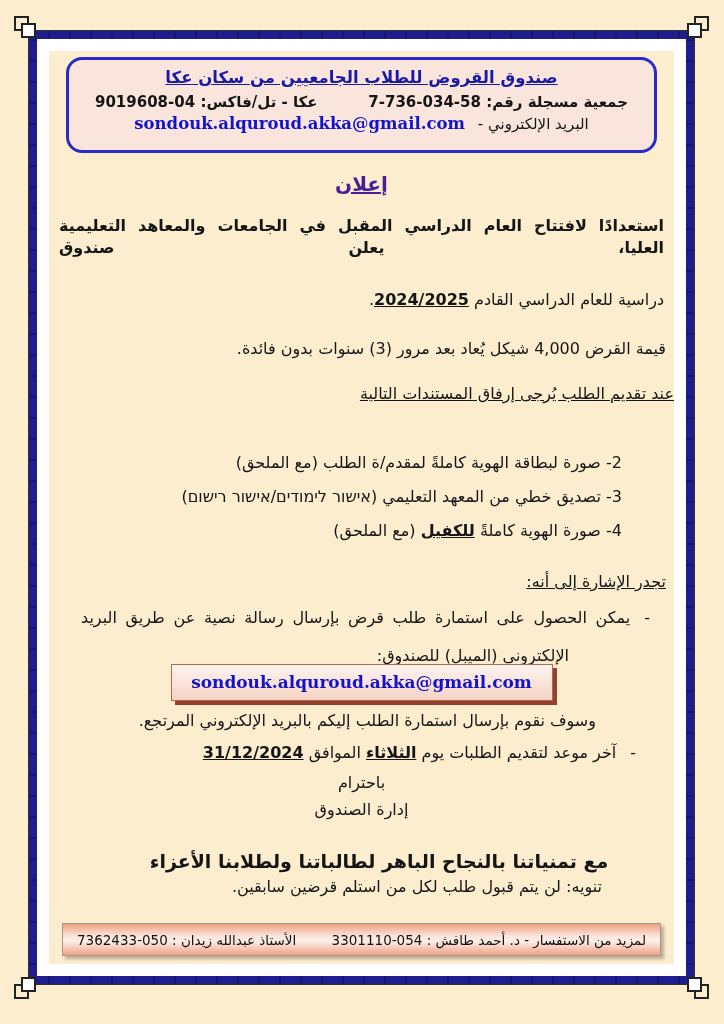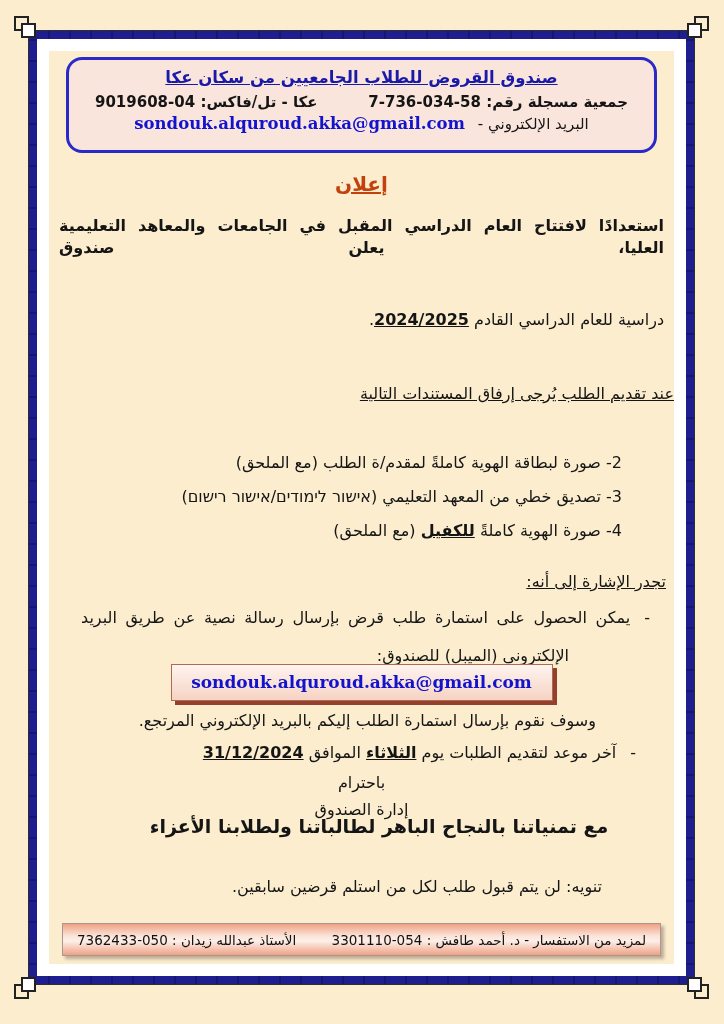--- a/index.html
+++ b/index.html
@@ -45,26 +45,26 @@
     box-sizing:border-box;background:#FAE5DD;border:3px solid #2A2AC8;border-radius:16px;
     text-align:center;padding-top:8px;
   }
   .hb-title{font-size:16.5px;font-weight:bold;color:#1A1AA8;text-decoration:underline;}
   .hb-row{display:flex;justify-content:space-between;padding:6px 26px 0;font-weight:bold;font-size:15px;color:#151515;white-space:nowrap;}
   .hb-mail{margin-top:3px;font-size:15px;color:#151515;white-space:nowrap;}
   .hb-mail .mail{color:#1313CE;font-weight:bold;font-size:16.5px;font-family:"DejaVu Serif",serif;margin-right:8px;}
 
   
   .announce{top:122px;text-align:center;}
-  .announce span{font-size:20px;font-weight:bold;color:#c2410c;text-decoration:underline;}
+  .announce span{font-size:20px;font-weight:bold;color:#4c1d95;text-decoration:underline;}
 
   .l-just{text-align:justify;text-align-last:justify;padding:0 10px;font-weight:bold;}
   .p-l1{top:164px;}
   .p-l2{top:207px;}
-  .p-l3{top:258px;text-align:right;padding:0 10px;white-space:nowrap;}
+  .p-l3{top:238px;text-align:right;padding:0 10px;white-space:nowrap;}
 
   .loan{top:287px;padding-right:8px;}
   .docs-head{top:332px;}
   .docs-head span{text-decoration:underline;}
   .item{padding-right:52px;white-space:nowrap;}
   .i1{top:367px}.i2{top:401px}.i3{top:435px}.i4{top:469px}
 
   .notes-head{top:520px;padding-right:8px;}
   .notes-head span{text-decoration:underline;}
   .dash{margin-left:14px;}
@@ -78,21 +78,21 @@
     border:1px solid #B06A50;
     box-shadow:4px 4px 0 #93412E;
     text-align:center;line-height:35px;
   }
   .mailbox span{color:#1313CE;font-weight:bold;font-size:17px;font-family:"DejaVu Serif",serif;}
 
   .followup{top:659px;text-align:right;padding-right:78px;white-space:nowrap;}
   .deadline{top:691px;text-align:right;padding-right:38px;white-space:nowrap;}
   .regards{top:721px;}
   .signature{top:748px;}
-  .wishes{top:764px;padding-left:35px;}
+  .wishes{top:799px;padding-left:35px;}
   .wishes span{font-size:19px;font-weight:bold;}
   .disclaimer{top:825px;text-align:right;padding-right:72px;white-space:nowrap;}
 
   
   .footer-bar{
     position:absolute;top:872px;right:13px;left:13px;height:33px;
     box-sizing:border-box;
     background:linear-gradient(180deg,#EFA183 0%,#FBE3D7 38%,#FDEFE9 55%,#EEA285 100%);
     border:1px solid #A8988F;
     box-shadow:3px 3px 3px rgba(120,90,80,.45);
@@ -131,20 +131,21 @@
 
         <div class="t announce">
           <span>إعلان</span>
         </div>
 
         <div class="t l-just p-l1">استعدادًا لافتتاح العام الدراسي المقبل في الجامعات والمعاهد التعليمية العليا، يعلن صندوق</div>
         <div class="t p-l3">
           <span>دراسية للعام الدراسي القادم </span><span class="bu">2024/2025</span><span>.</span>
         </div>
 
+        <div class="t loan nowrap">قيمة القرض 4,000 شيكل يُعاد بعد مرور (3) سنوات بدون فائدة.</div>
 
         <div class="t docs-head nowrap">
           <span>عند تقديم الطلب يُرجى إرفاق المستندات التالية</span>
         </div>
         <div class="t item i2">2- صورة لبطاقة الهوية كاملةً لمقدم/ة الطلب (مع الملحق)</div>
         <div class="t item i3">3- تصديق خطي من المعهد التعليمي (אישור לימודים/אישור רישום)</div>
         <div class="t item i4">
           <span>4- صورة الهوية كاملةً </span><span class="bu">للكفيل</span><span> (مع الملحق)</span>
         </div>
 

